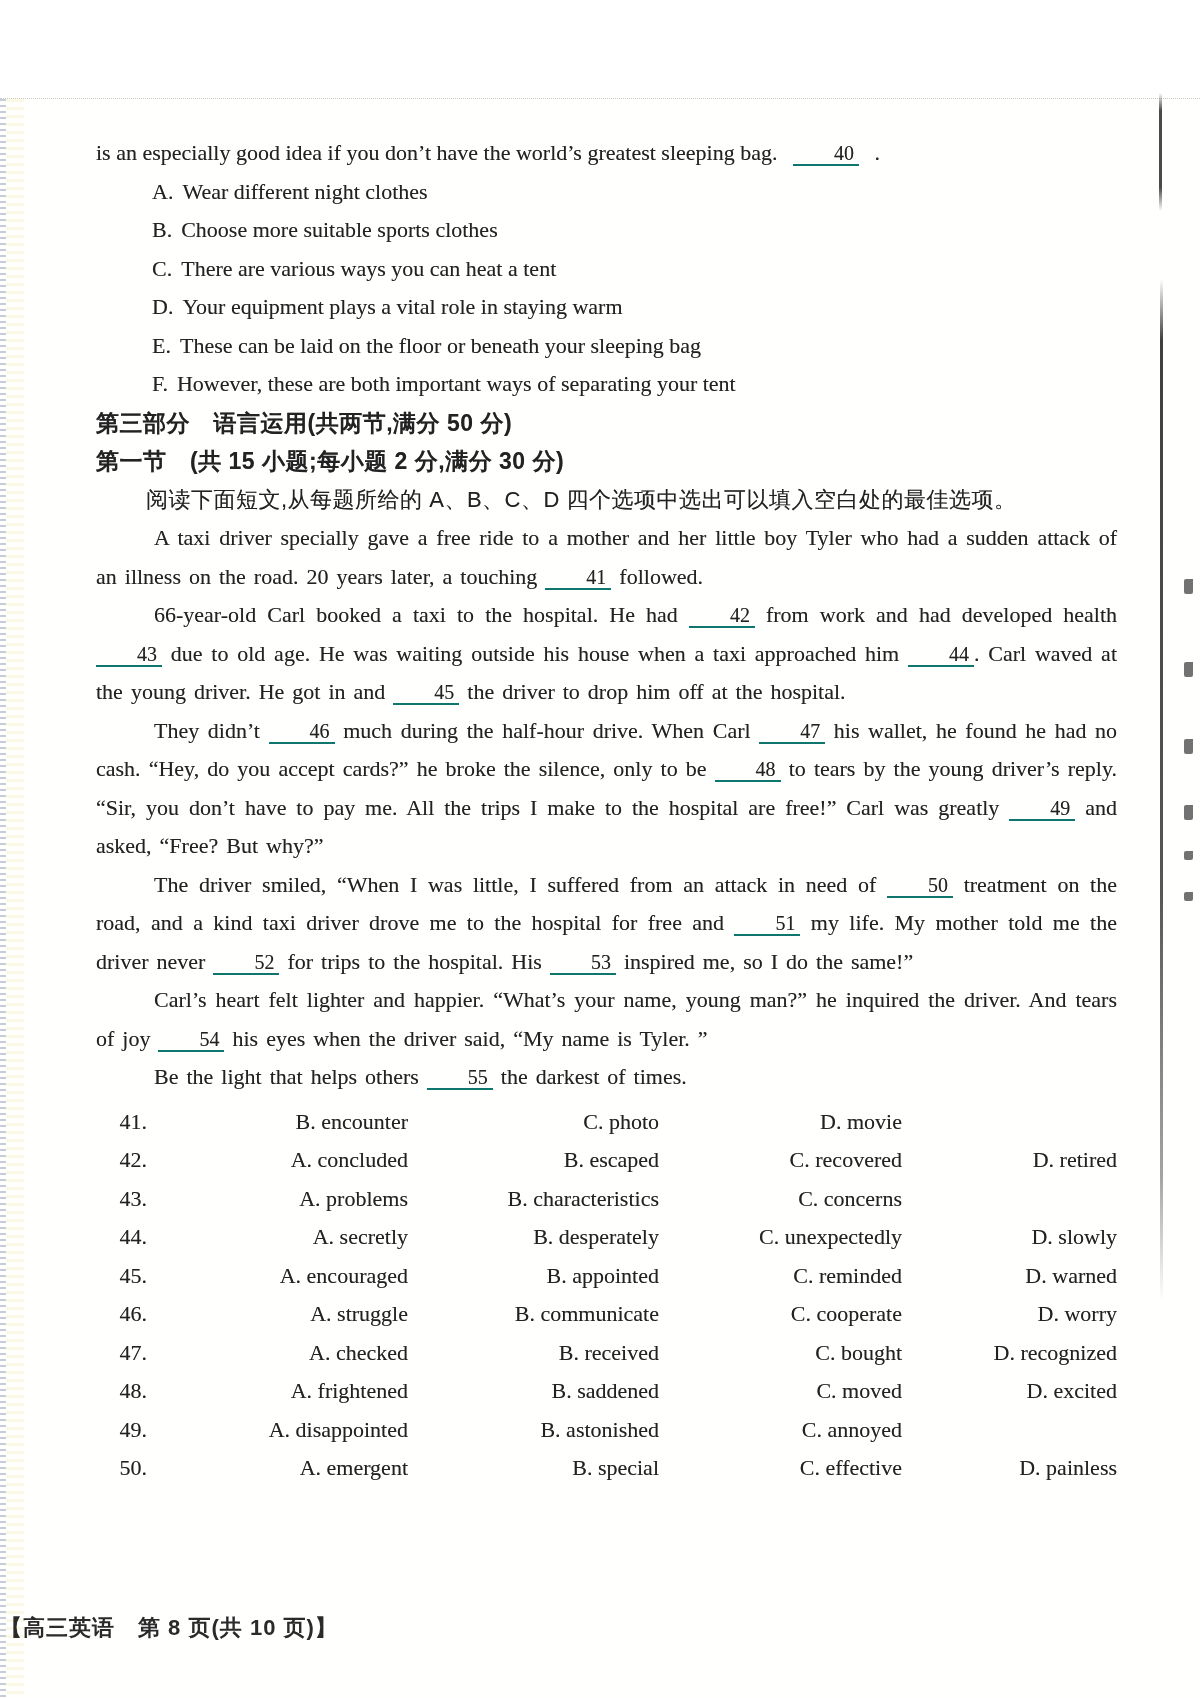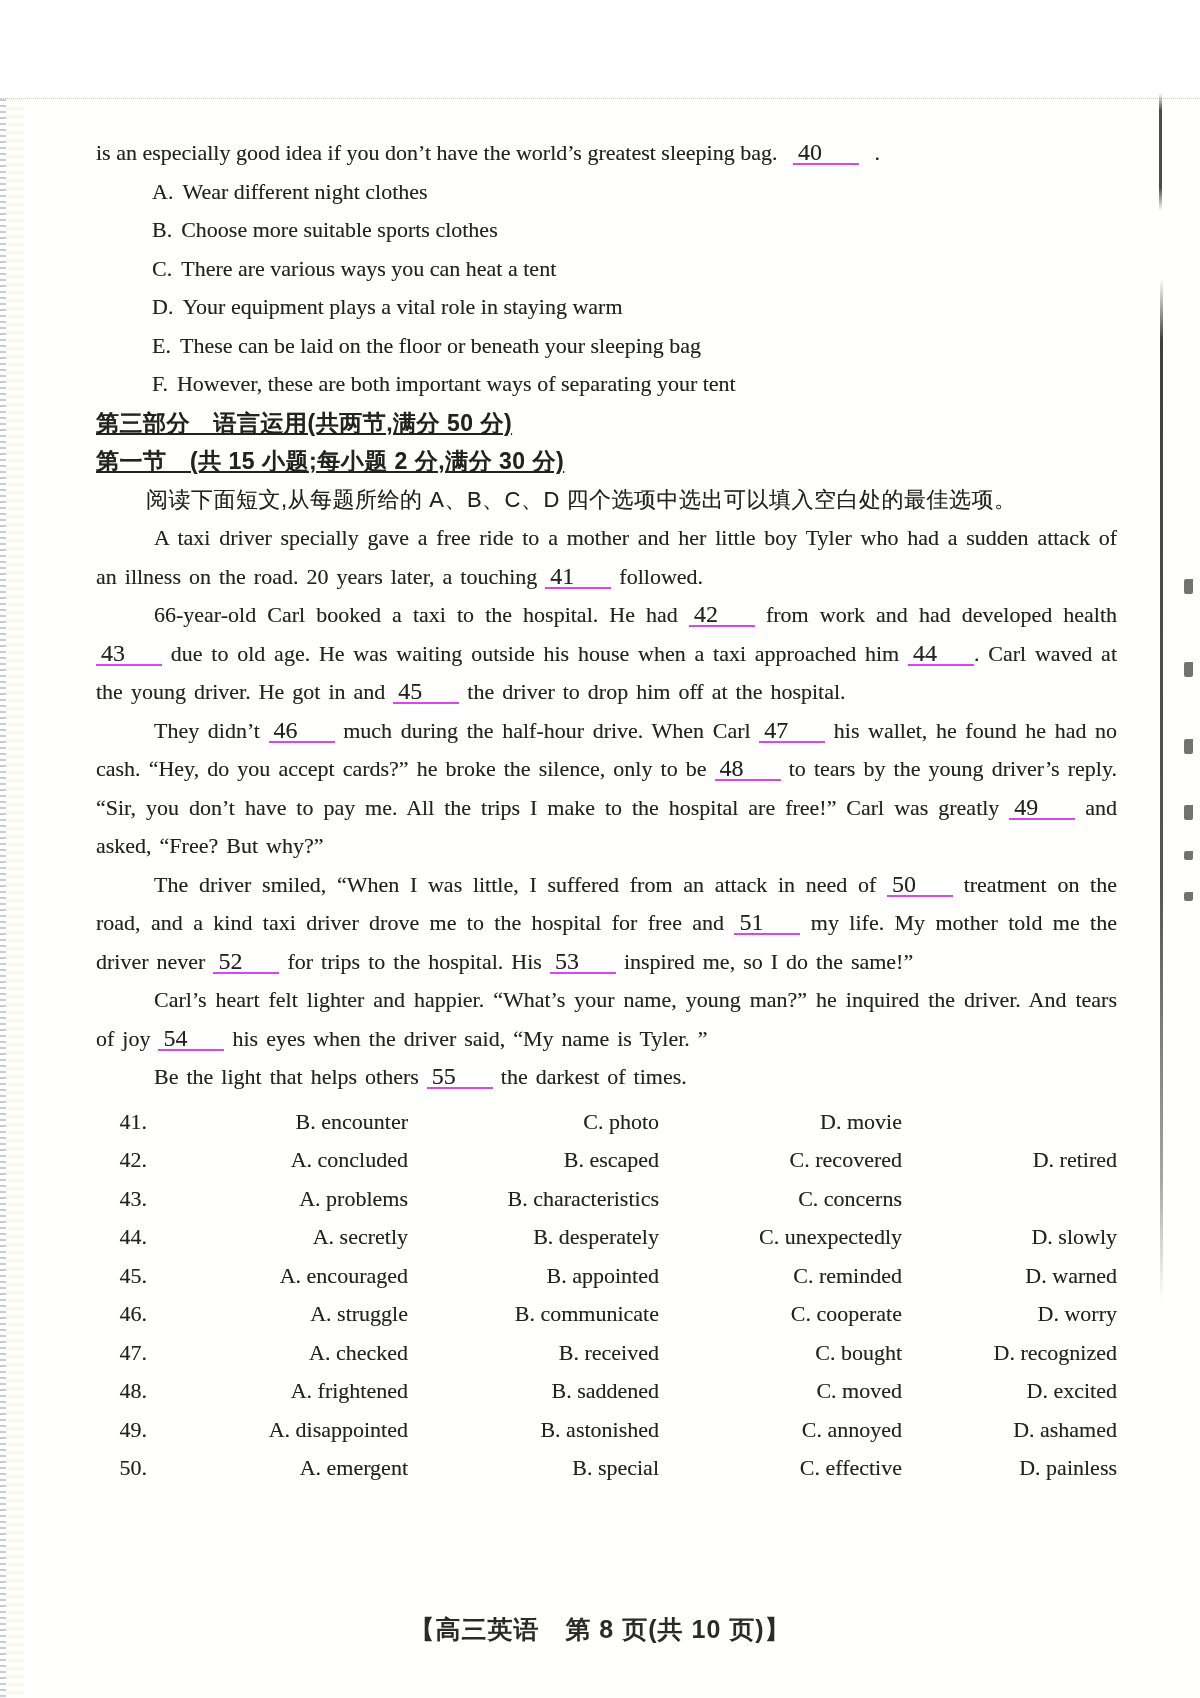--- a/index.html
+++ b/index.html
@@ -41,45 +41,44 @@
     font-size:22px; line-height:38.5px;
     text-shadow:0 0 .4px rgba(20,20,20,.35);
   }
   .stem-line { white-space:nowrap; }
   .choice-line { padding-left:56px; }
   .choice-label { margin-right:9px; }
   .part-heading, .sec-heading {
     font-weight:bold; font-size:23px; line-height:38.5px;
     font-family:"Liberation Sans","DejaVu Sans",sans-serif;
     letter-spacing:.5px;
-    text-decoration:underline;
   }
   .instruction {
     text-indent:50px; font-size:22px; line-height:38.5px;
     font-family:"Liberation Sans","DejaVu Sans",sans-serif;
     letter-spacing:.5px;
   }
   #passage .para {
     text-align:justify; text-indent:58px; line-height:38.5px;
     word-spacing:2.5px;
   }
   .blank {
     display:inline-block; min-width:66px; padding:0 5px;
-    border-bottom:2px solid #d946ef;
-    text-align:left; font-size:24px; line-height:22px;
+    border-bottom:2px solid #0f766e;
+    text-align:right; font-size:20px; line-height:22px;
     text-indent:0; vertical-align:baseline;
   }
   #cloze { margin-top:6px; }
   .opt-row {
     display:grid; grid-template-columns:42px 261px 251px 243px auto;
     padding-left:9px; height:38.5px; line-height:38.5px; white-space:nowrap;text-align:right;
   }
   .footer {
     position:absolute; left:0; top:1514px; width:1200px;
-    text-align:center; font-size:25px; font-weight:bold;
+    text-align:left; font-size:22px; font-weight:bold;
     font-family:"Liberation Sans","DejaVu Sans",sans-serif;
     color:#2a2a2a; letter-spacing:1px;
   }
 </style>
 </head>
 <body>
 
 <div class="scan-page">
   <div class="edge-left"></div>
   <div class="edge-left-tint"></div>
@@ -175,21 +174,20 @@
           <span class="opt-cell">A. frightened</span>
           <span class="opt-cell">B. saddened</span>
           <span class="opt-cell">C. moved</span>
           <span class="opt-cell">D. excited</span>
         </div>
         <div class="opt-row">
           <span class="opt-num">49.</span>
           <span class="opt-cell">A. disappointed</span>
           <span class="opt-cell">B. astonished</span>
           <span class="opt-cell">C. annoyed</span>
-          <span class="opt-cell">D. ashamed</span>
         </div>
         <div class="opt-row">
           <span class="opt-num">50.</span>
           <span class="opt-cell">A. emergent</span>
           <span class="opt-cell">B. special</span>
           <span class="opt-cell">C. effective</span>
           <span class="opt-cell">D. painless</span>
         </div>
       </div>
   </div>

